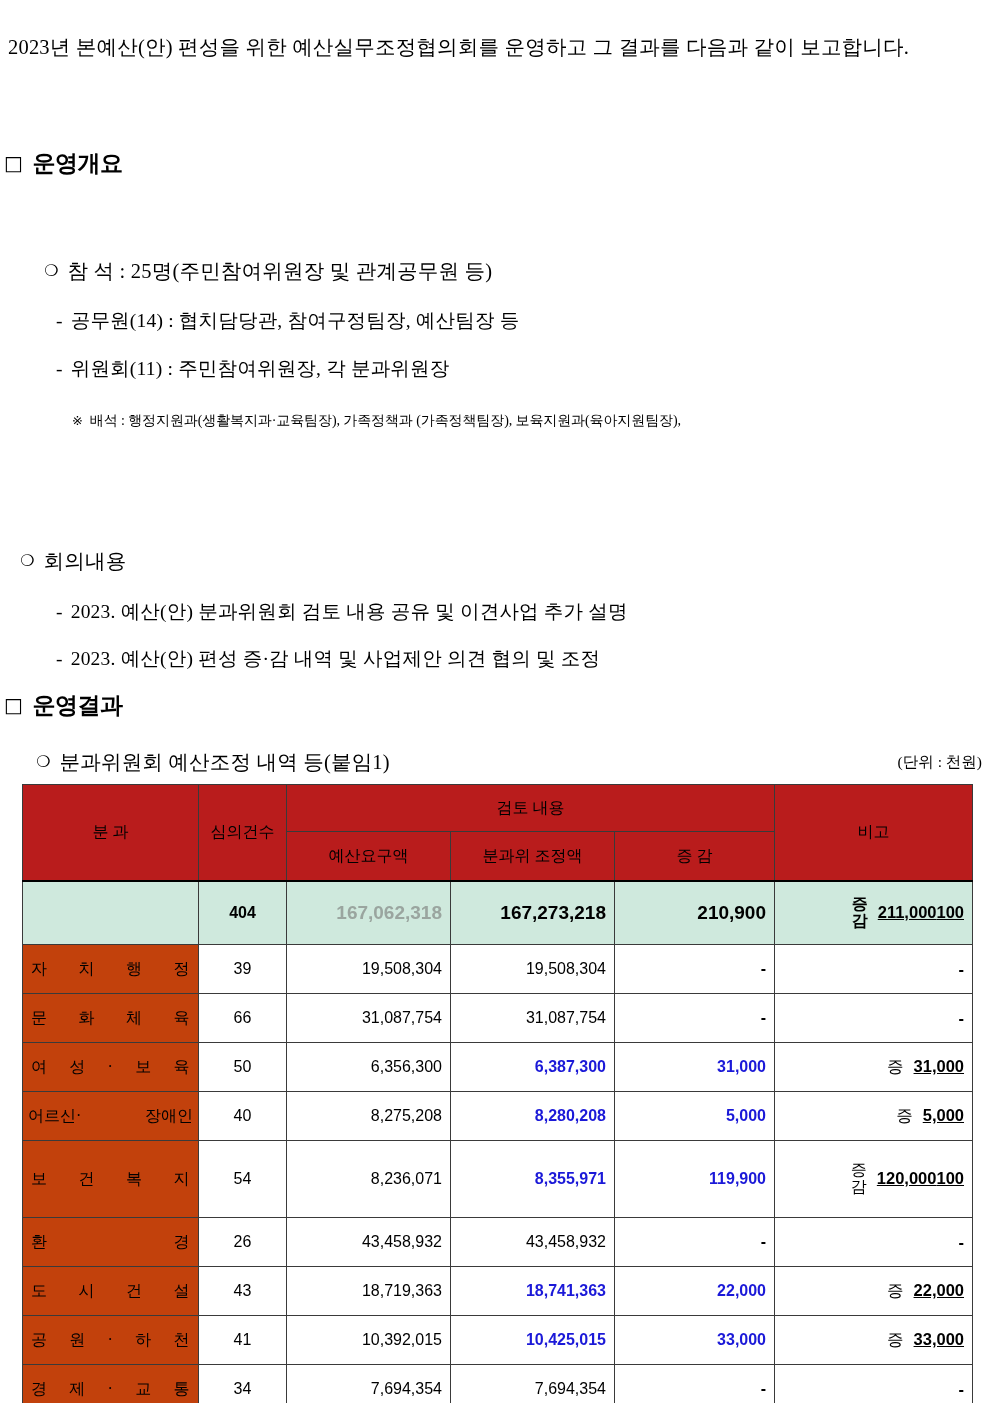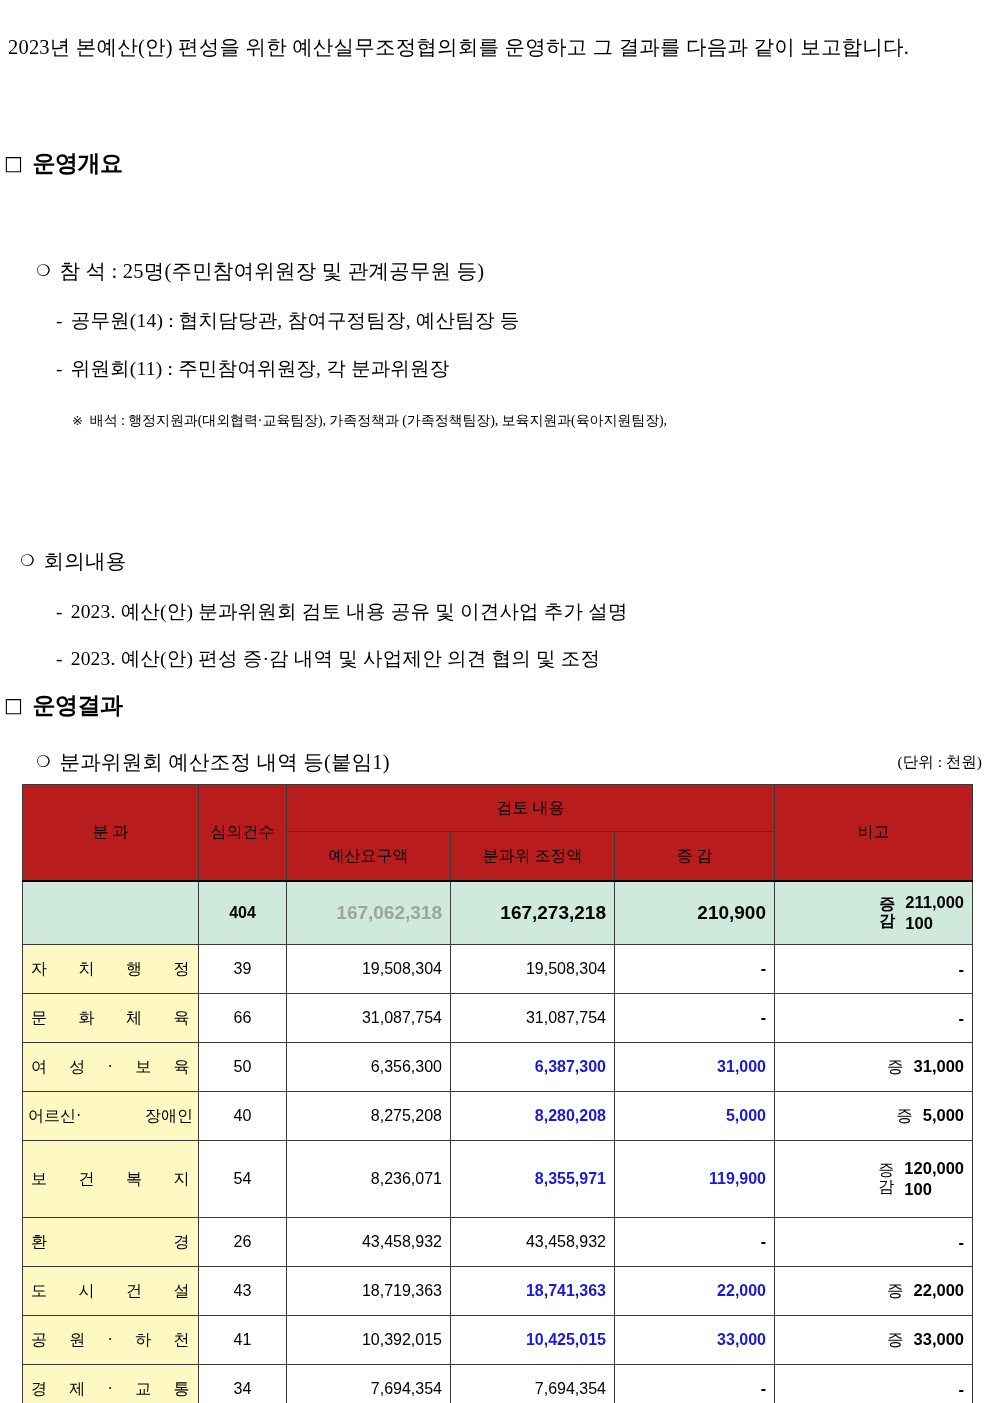--- a/index.html
+++ b/index.html
@@ -137,21 +137,21 @@
   .col-cnt   { width: 88px; }
   .col-req   { width: 164px; }
   .col-adj   { width: 164px; }
   .col-chg   { width: 160px; }
   .col-note  { width: 198px; }
 
   tr.total td { background: #cfe9dd; height: 62px; font-weight: bold; }
   tr.total td.num { font-size: 19px; }
 
   td.divname {
-    background: #fef9c3;
+    background: #c2410c;
     font-family: "Liberation Serif", "DejaVu Serif", serif;
     font-size: 17px;
     text-align: justify;
     text-align-last: justify;
     text-justify: inter-character;
     letter-spacing: 0.5px;
     white-space: nowrap;
     padding: 0 9px;
   }
   td.divname.tight {
@@ -191,24 +191,25 @@
     white-space: nowrap;
   }
   .remark .lbl.stack {
     display: flex;
     flex-direction: column;
     line-height: 1.05;
     font-size: 16px;
   }
   .remark .vals {
     display: flex;
-    flex-direction: column;
-    align-items: flex-start;
+    flex-direction: row;
+    align-items: flex-end;
     line-height: 1.3;
     white-space: nowrap;
+    text-decoration: underline;
   }
   .remark .vals .v { font-weight: bold; }
   .remark.b .vals .v { font-weight: bold; }
   .remark .dash-only {
     width: 100%;
     text-align: right;
     font-weight: bold;
   }
   td.noteCell { padding: 0 11px 0 14px; }
   tr.total td.noteCell .remark .vals .v { font-weight: bold; }
@@ -218,33 +219,33 @@
 
 <div class="page">
 
   <p class="intro">2023년 본예산(안) 편성을 위한 예산실무조정협의회를 운영하고 그 결과를 다음과 같이 보고합니다.</p>
 
   <div class="sec-head" style="top:148px;">
     <span class="sq">□</span><span>운영개요</span>
   </div>
 
 
-  <div class="o-item" style="top:257px; left:36px;">
+  <div class="o-item" style="top:257px; left:44px;">
     <span class="ob">❍</span><span>참    석 : 25명(주민참여위원장 및 관계공무원 등)</span>
   </div>
 
   <div class="dash-item" style="top:307px; left:56px;">
     <span class="dh">-</span><span>공무원(14) : 협치담당관, 참여구정팀장, 예산팀장 등</span>
   </div>
   <div class="dash-item" style="top:355px; left:56px;">
     <span class="dh">-</span><span>위원회(11) : 주민참여위원장, 각 분과위원장</span>
   </div>
 
   <div class="note" style="top:412px; left:72px;">
-    <span class="mark">※</span><span>배석 : 행정지원과(대외협력·교육팀장), 가족정책과 (가족정책팀장), 보육지원과(육아지원팀장),</span>
+    <span class="mark">※</span><span>배석 : 행정지원과(생활복지과·교육팀장), 가족정책과 (가족정책팀장), 보육지원과(육아지원팀장),</span>
   </div>
 
   <div class="o-item" style="top:547px; left:20px;">
     <span class="ob">❍</span><span>회의내용</span>
   </div>
   <div class="dash-item" style="top:598px; left:56px;">
     <span class="dh">-</span><span>2023. 예산(안) 분과위원회 검토 내용 공유 및 이견사업 추가 설명</span>
   </div>
   <div class="dash-item" style="top:645px; left:56px;">
     <span class="dh">-</span><span>2023. 예산(안) 편성 증·감 내역 및 사업제안 의견 협의 및 조정</span>

